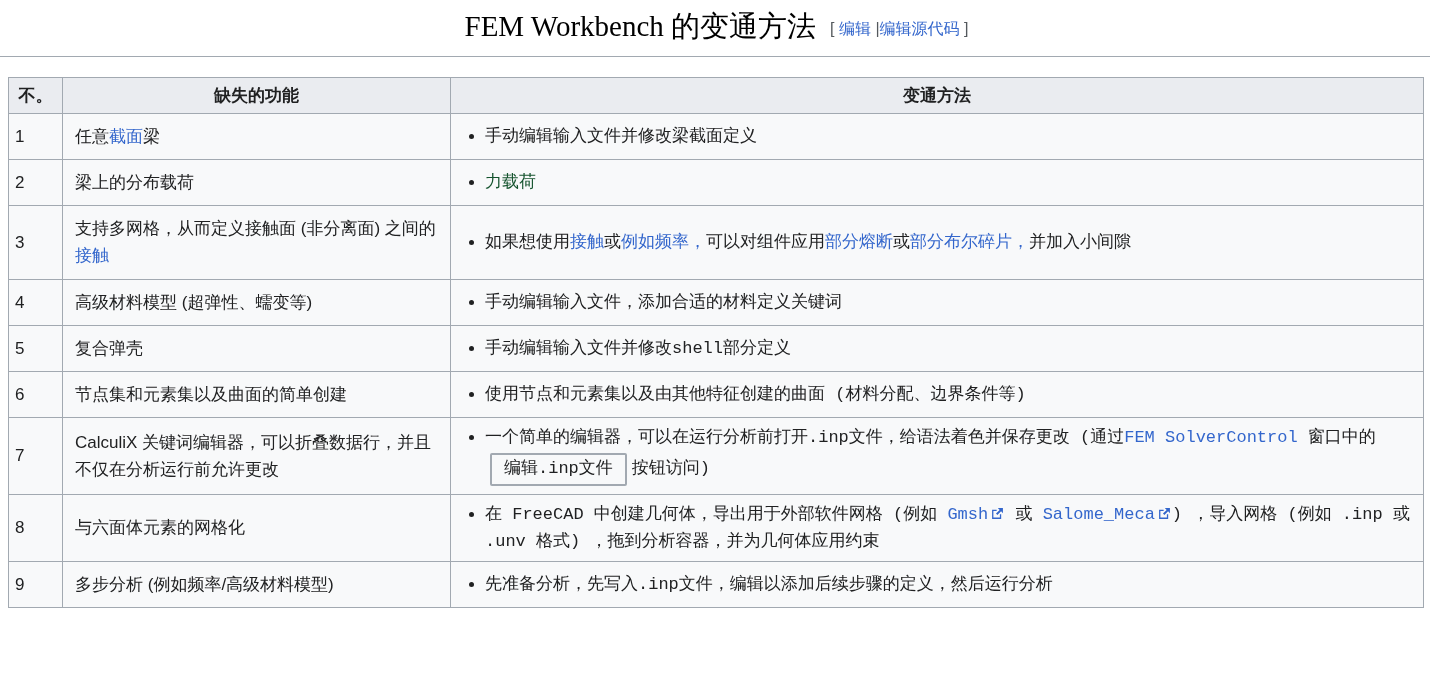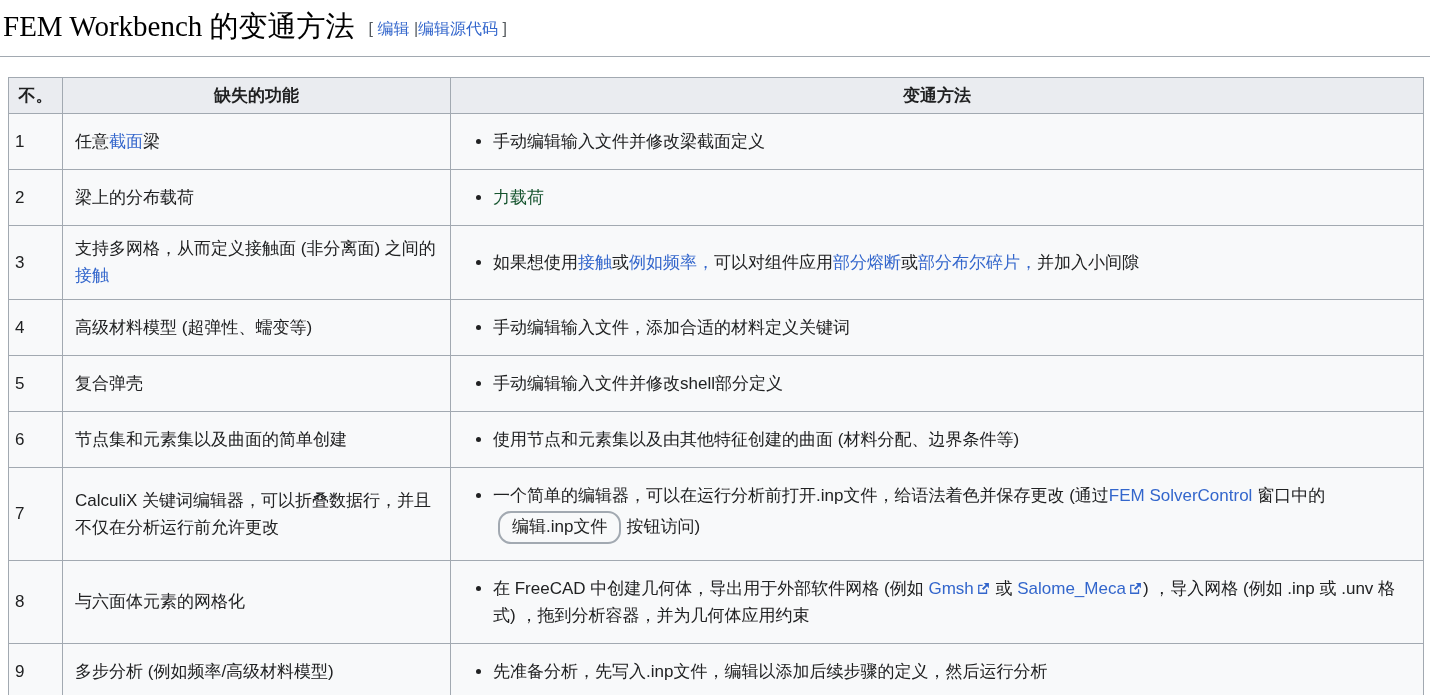--- a/index.html
+++ b/index.html
@@ -13,20 +13,21 @@
   
   .page-heading{
     margin:0 0 0 0;
     padding:8px 0 10px 3px;
     border-bottom:1px solid #a2a9b1;
     font-family:"Liberation Serif","DejaVu Serif",serif;
     font-weight:400;
     font-size:29px;
     line-height:1.3;
     color:#000;
+    text-align:center;
   }
   .mw-editsection{
     font-family:"Liberation Sans","DejaVu Sans",sans-serif;
     font-size:16px;
     margin-left:14px;
     vertical-align:2px;
     white-space:nowrap;
   }
   .mw-editsection .bracket{ color:#54595d; }
   a{ color:#3366cc; text-decoration:none; cursor:pointer; }
@@ -50,30 +51,31 @@
   }
   .wikitable th{
     background:#eaecf0;
     text-align:center;
     font-weight:700;
     padding:4px 8px;
   }
   td.cell-no{ padding:9px 6px; }
   td.cell-workaround{ padding:6px 12px; }
   td.cell-workaround ul{
-    margin:8px;
+    margin:0;
     padding-left:22px;
+    font-family:Liberation Mono, monospace;
   }
   td.cell-workaround li{ list-style:disc; }
 
   
   .inline-button{
     display:inline-block;
     border:2px solid #a2a9b1;
-    border-radius:13px;
+    border-radius:2px;
     background:#f8f9fa;
     padding:1px 12px;
     margin:2px 5px;
     line-height:1.55;
   }
   
   .ext-icon{
     display:inline-block;
     width:13px; height:13px;
     margin:0 1px 0 3px;

